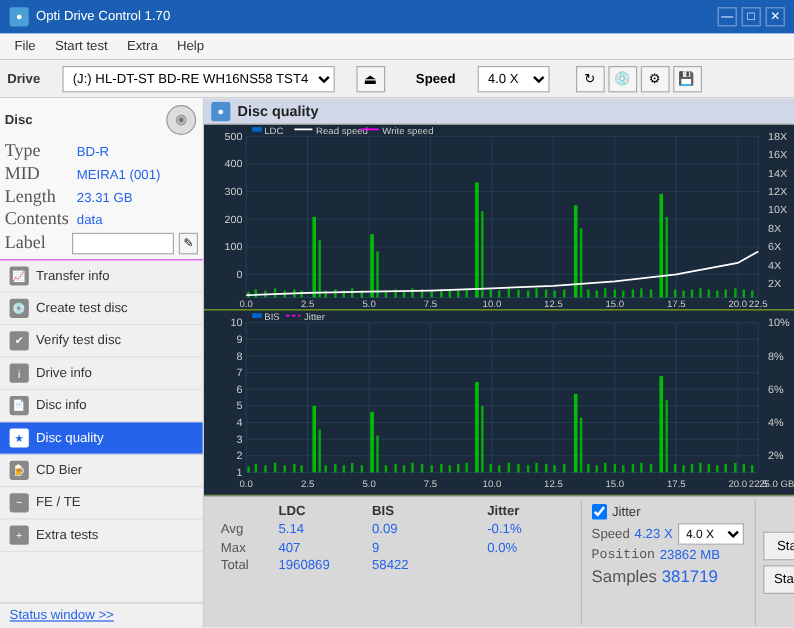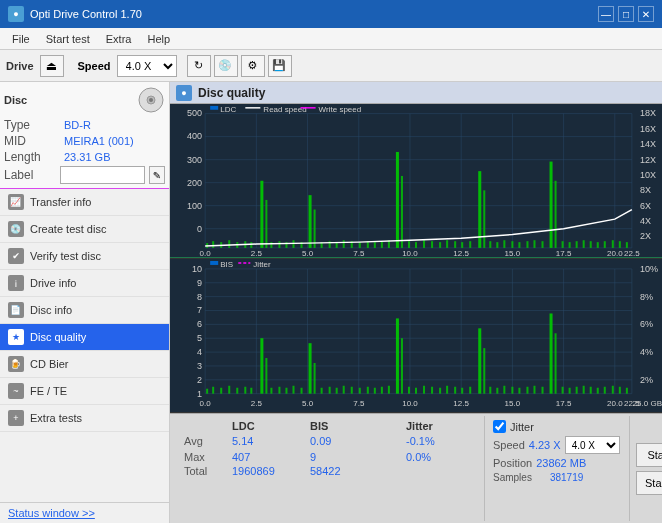--- a/index.html
+++ b/index.html
@@ -10,41 +10,41 @@
     .titlebar-left { display: flex; align-items: center; gap: 6px; }
     .titlebar-icon { width: 16px; height: 16px; background: #4a9fd4; border-radius: 2px; display: flex; align-items: center; justify-content: center; font-size: 9px; color: white; }
     .titlebar-controls { display: flex; gap: 4px; }
     .titlebar-btn { width: 16px; height: 16px; border: 1px solid rgba(255,255,255,0.4); color: white; font-size: 10px; display: flex; align-items: center; justify-content: center; cursor: pointer; background: transparent; }
 
     
     .menubar { background: #f5f5f5; border-bottom: 1px solid #ccc; display: flex; align-items: center; height: 22px; padding: 0 4px; }
     .menubar-item { padding: 2px 8px; cursor: pointer; font-size: 11px; color: #333; }
 
     
-    .drivebar { background: #f0f0f0; border-bottom: 1px solid #ccc; display: flex; align-items: center; height: 32px; padding: 2px 6px; gap: 6px; }
+    .drivebar { background: #f0f0f0; border-bottom: 1px solid #ccc; display: flex; align-items: center; height: 32px; padding: 2px 6px; gap: 18px; }
     .drivebar-label { font-size: 11px; font-weight: bold; color: #333; }
     .drivebar-select { height: 22px; font-size: 11px; border: 1px solid #aaa; background: white; padding: 0 4px; min-width: 220px; }
     .drivebar-eject { width: 24px; height: 22px; border: 1px solid #aaa; background: #f5f5f5; display: flex; align-items: center; justify-content: center; cursor: pointer; font-size: 12px; }
     .drivebar-speed-label { font-size: 11px; font-weight: bold; margin-left: 8px; }
     .drivebar-speed-select { height: 22px; font-size: 11px; border: 1px solid #aaa; background: white; padding: 0 4px; width: 60px; }
     .drivebar-icons { display: flex; gap: 3px; margin-left: 4px; }
     .drivebar-icon-btn { width: 24px; height: 22px; border: 1px solid #aaa; background: #f5f5f5; display: flex; align-items: center; justify-content: center; cursor: pointer; }
 
     
     .main { display: flex; height: calc(523px - 28px - 22px - 32px); }
 
     
     .sidebar { width: 170px; min-width: 170px; background: #f0f0f0; border-right: 1px solid #ccc; display: flex; flex-direction: column; }
 
     
     .disc-panel { border-bottom: 1px solid #d946ef; padding: 4px; background: #f8f8f8; }
     .disc-panel-header { display: flex; align-items: center; justify-content: space-between; margin-bottom: 4px; }
     .disc-panel-title { font-size: 11px; font-weight: bold; color: #333; }
     .disc-row { display: flex; align-items: center; margin-bottom: 2px; }
-    .disc-row-label { color: #555; width: 60px; font-size: 12px; }
+    .disc-row-label { color: #555; width: 60px; font-size: 15px; font-family: Liberation Serif, serif; }
     .disc-row-value { color: #2563eb; font-size: 11px; }
     .disc-label-row { display: flex; align-items: center; gap: 4px; margin-top: 0; }
     .disc-label-input { height: 18px; border: 1px solid #aaa; background: white; width: 85px; font-size: 10px; padding: 0 2px; }
     .disc-label-btn { width: 18px; height: 18px; border: 1px solid #aaa; background: #f5f5f5; display: flex; align-items: center; justify-content: center; cursor: pointer; font-size: 10px; }
 
     
     .nav-items { flex: 1; overflow-y: auto; }
     .nav-item { display: flex; align-items: center; gap: 6px; padding: 5px 8px; cursor: pointer; font-size: 11px; color: #333; border-bottom: 1px solid #e0e0e0; }
     .nav-item.active { background: #2563eb; color: white; }
     .nav-item .icon { width: 16px; height: 16px; border-radius: 2px; display: flex; align-items: center; justify-content: center; font-size: 9px; flex-shrink: 0; }
@@ -59,21 +59,21 @@
 
     
     .dq-header { background: #d0d8e8; border-bottom: 1px solid #aaa; padding: 3px 6px; display: flex; align-items: center; gap: 6px; height: 22px; }
     .dq-icon { width: 16px; height: 16px; background: #4a8fd4; border-radius: 2px; display: flex; align-items: center; justify-content: center; color: white; font-size: 9px; }
     .dq-title { font-size: 12px; font-weight: bold; color: #222; }
 
     
     .charts-area { flex: 1; display: flex; flex-direction: column; background: #1a2a3a; overflow: hidden; }
 
     
-    .chart-container { flex: 1; position: relative; background: #22c55e; border-bottom: 1px solid #333; }
+    .chart-container { flex: 1; position: relative; background: #84cc16; border-bottom: 1px solid #333; }
 
     
     .stats-bar { background: #d8d8d8; border-top: 1px solid #aaa; padding: 2px 6px; display: flex; align-items: stretch; gap: 0; height: 110px; }
 
     
     .stats-table { flex: 1; display: flex; flex-direction: column; justify-content: flex-start; padding-top: 4px; }
     .action-btn { height: 24px; background: #f0f0f0; border: 1px solid #aaa; font-size: 11px; cursor: pointer; padding: 0 8px; white-space: nowrap; }
 
     
     svg { display: block; }
@@ -95,20 +95,23 @@
 
 <div class="menubar">
   <div class="menubar-item">File</div>
   <div class="menubar-item">Start test</div>
   <div class="menubar-item">Extra</div>
   <div class="menubar-item">Help</div>
 </div>
 
 <div class="drivebar">
   <span class="drivebar-label">Drive</span>
+  <select class="drivebar-select">
+    <option>(J:) HL-DT-ST BD-RE  WH16NS58 TST4</option>
+  </select>
   <div class="drivebar-eject">⏏</div>
   <span class="drivebar-speed-label">Speed</span>
   <select class="drivebar-speed-select">
     <option>4.0 X</option>
   </select>
   <div class="drivebar-icons">
     <div class="drivebar-icon-btn">↻</div>
     <div class="drivebar-icon-btn">💿</div>
     <div class="drivebar-icon-btn">⚙</div>
     <div class="drivebar-icon-btn">💾</div>
@@ -132,20 +135,24 @@
         <span class="disc-row-label">Type</span>
         <span class="disc-row-value">BD-R</span>
       </div>
       <div class="disc-row">
         <span class="disc-row-label">MID</span>
         <span class="disc-row-value">MEIRA1 (001)</span>
       </div>
       <div class="disc-row">
         <span class="disc-row-label">Length</span>
         <span class="disc-row-value">23.31 GB</span>
+      </div>
+      <div class="disc-row">
+        <span class="disc-row-label">Contents</span>
+        <span class="disc-row-value">data</span>
       </div>
       <div class="disc-label-row">
         <span class="disc-row-label">Label</span>
         <input class="disc-label-input" type="text" value="" style="">
         <div class="disc-label-btn">✎</div>
       </div>
     </div>
 
     <div class="nav-items">
       <div class="nav-item">
@@ -487,24 +494,24 @@
           <label style="color:#333;">Jitter</label>
         </div>
         <div style="display:flex; align-items:center; gap:4px; font-size:11px;">
           <span style="color:#555;">Speed</span>
           <span style="color:#2563eb;">4.23 X</span>
           <select style="height:18px; font-size:10px; border:1px solid #aaa; background:white; padding:0 2px; width:55px;">
             <option>4.0 X</option>
           </select>
         </div>
         <div style="display:flex; align-items:center; gap:4px; font-size:11px;">
-          <span style="color:#555;">Position</span>
+          <span style="color:#555;font-family:Liberation Mono, monospace;">Position</span>
           <span style="color:#2563eb;">23862 MB</span>
         </div>
-        <div style="display:flex; align-items:center; gap:18px; font-size:10px;">
+        <div style="display:flex; align-items:center; gap:4px; font-size:14px;">
           <span style="color:#555;">Samples</span>
           <span style="color:#2563eb;">381719</span>
         </div>
       </div>
 
       <div style="border-left:1px solid #bbb; padding: 4px 6px; display:flex; flex-direction:column; gap:4px; justify-content:center;">
         <button class="action-btn">Start full</button>
         <button class="action-btn">Start part</button>
       </div>
     </div>

